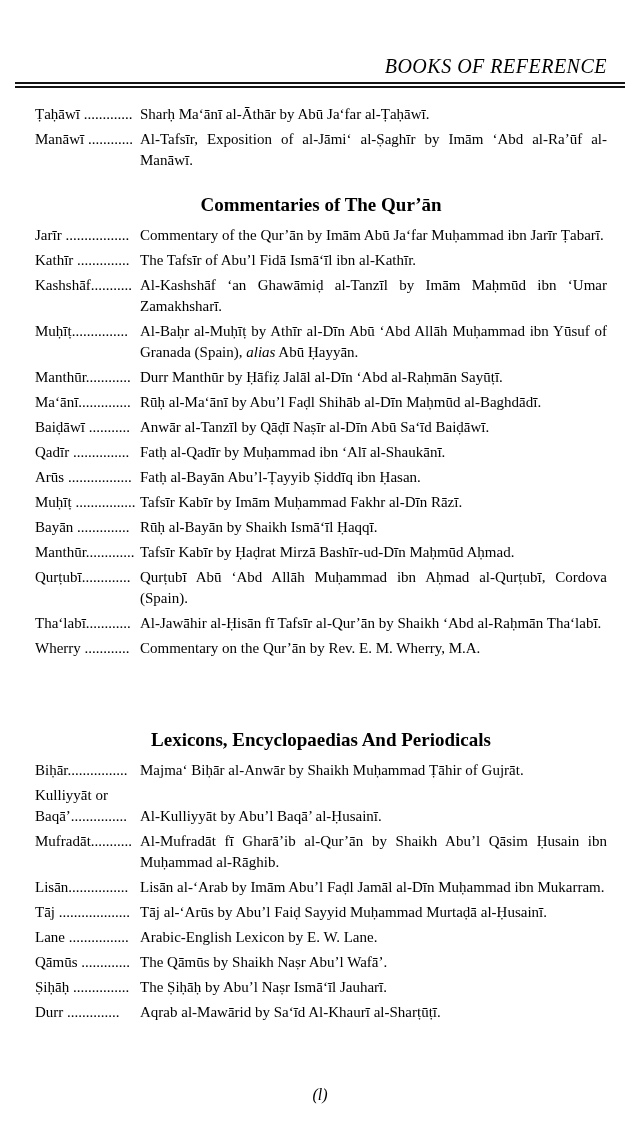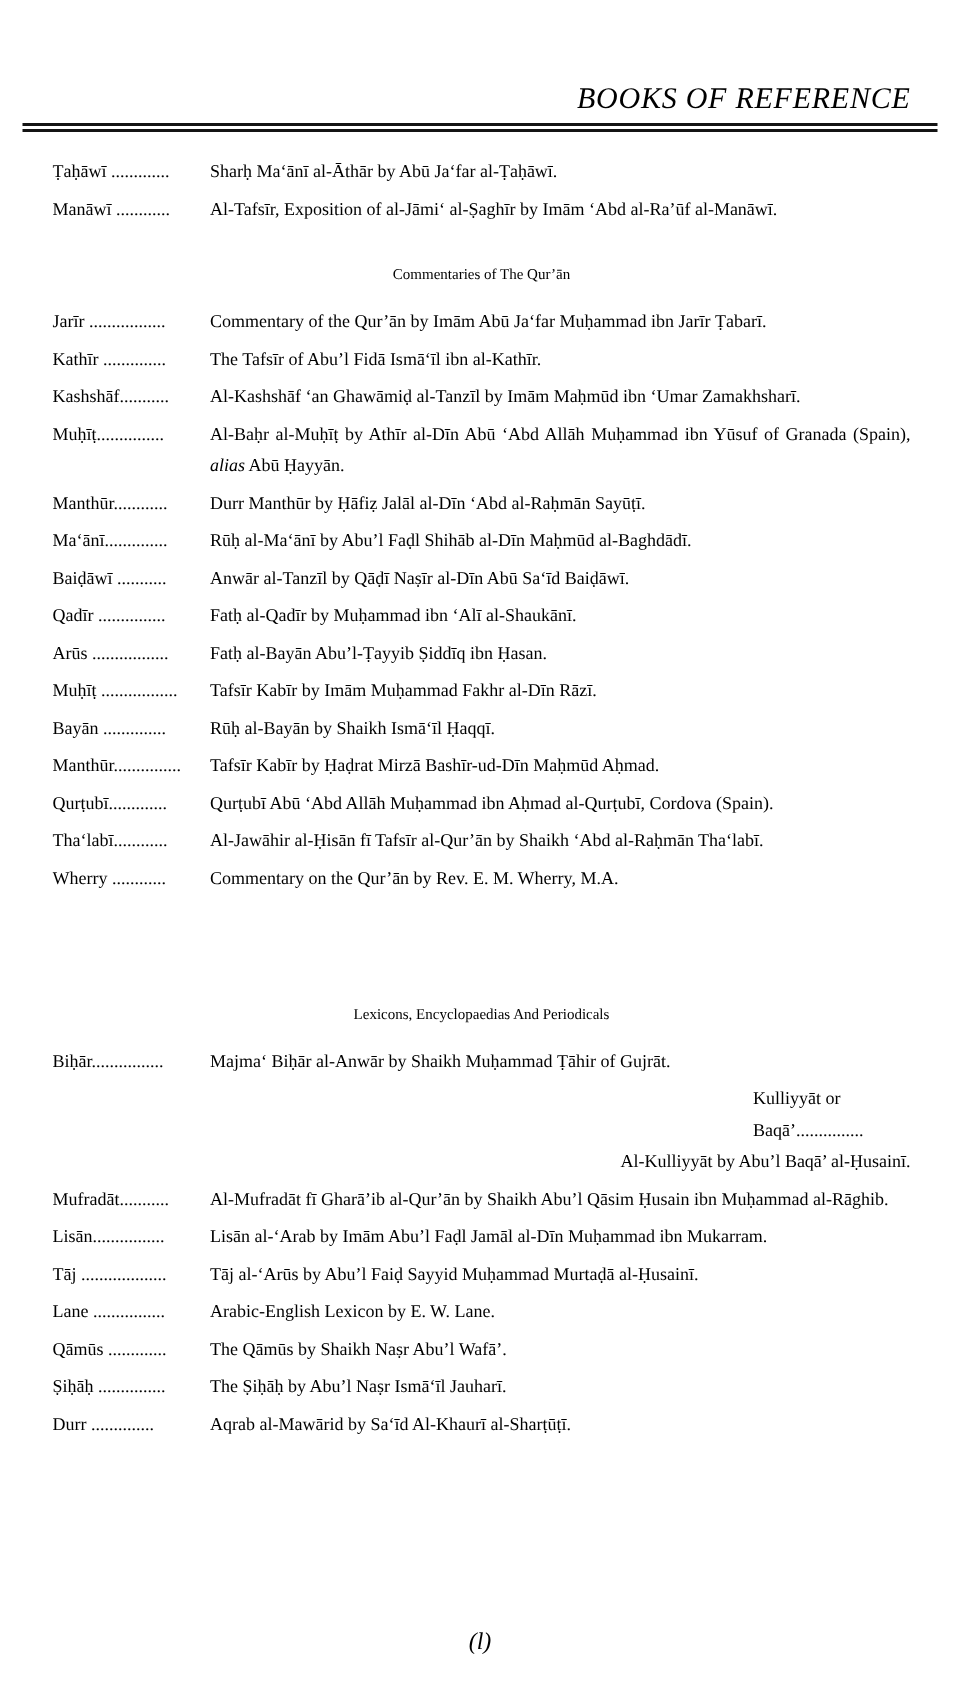--- a/index.html
+++ b/index.html
@@ -23,35 +23,35 @@
   }
   .double-rule {
     margin: 4px -18px 0 -20px;
     height: 2px;
     border-top: 2px solid #141414;
     border-bottom: 2px solid #141414;
   }
   .content { margin-top: 16px; }
   .section-heading {
     text-align: center;
-    font-weight: normal;
-    font-size: 10px;
+    font-weight: bold;
+    font-size: 19px;
     line-height: 21px;
     margin: 23px 0 10px 0;
   }
   .section:nth-child(3) .section-heading { margin-top: 70px; }
   .entry {
     display: flex;
     align-items: flex-start;
-    font-size: 12px;
+    font-size: 15px;
     line-height: 21px;
     margin-bottom: 4px;
     font-family: Liberation Serif, serif;
   }
-  .entry.align-bottom { align-items: flex-end; flex-direction: column; }
+  .entry.align-bottom { align-items: flex-end; }
   .term {
     width: 105px;
     flex-shrink: 0;
     box-sizing: border-box;
     padding-right: 5px;
   }
   .term-line {
     white-space: nowrap;
     overflow: hidden;
   }

